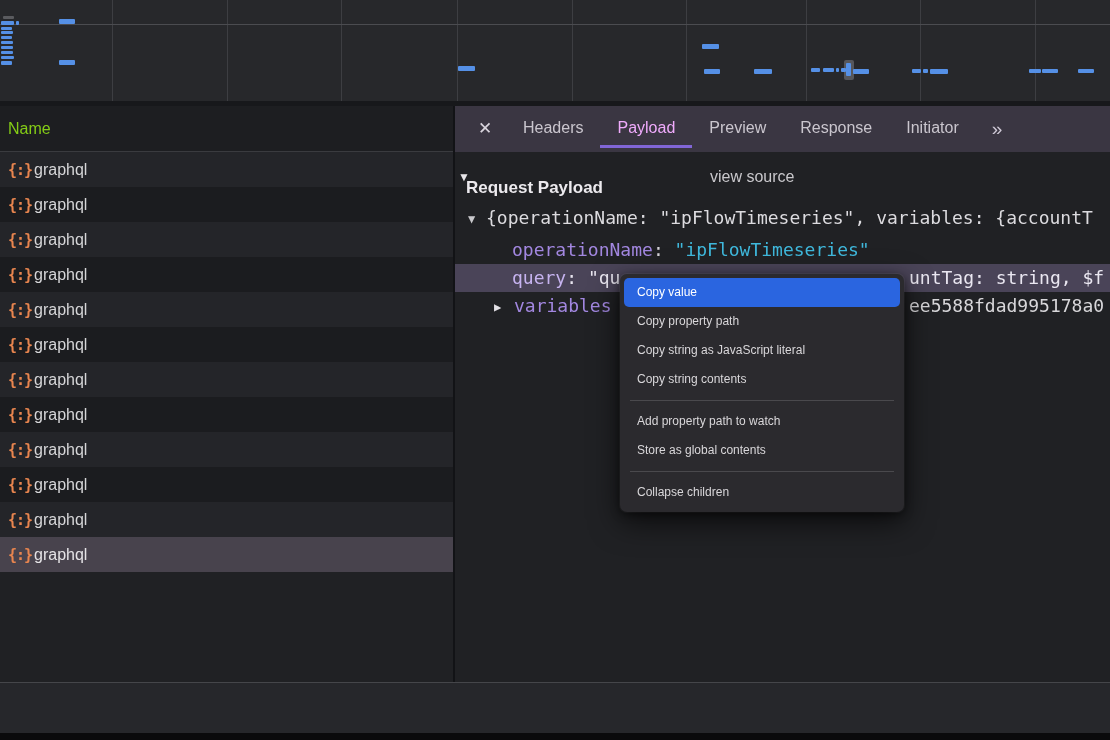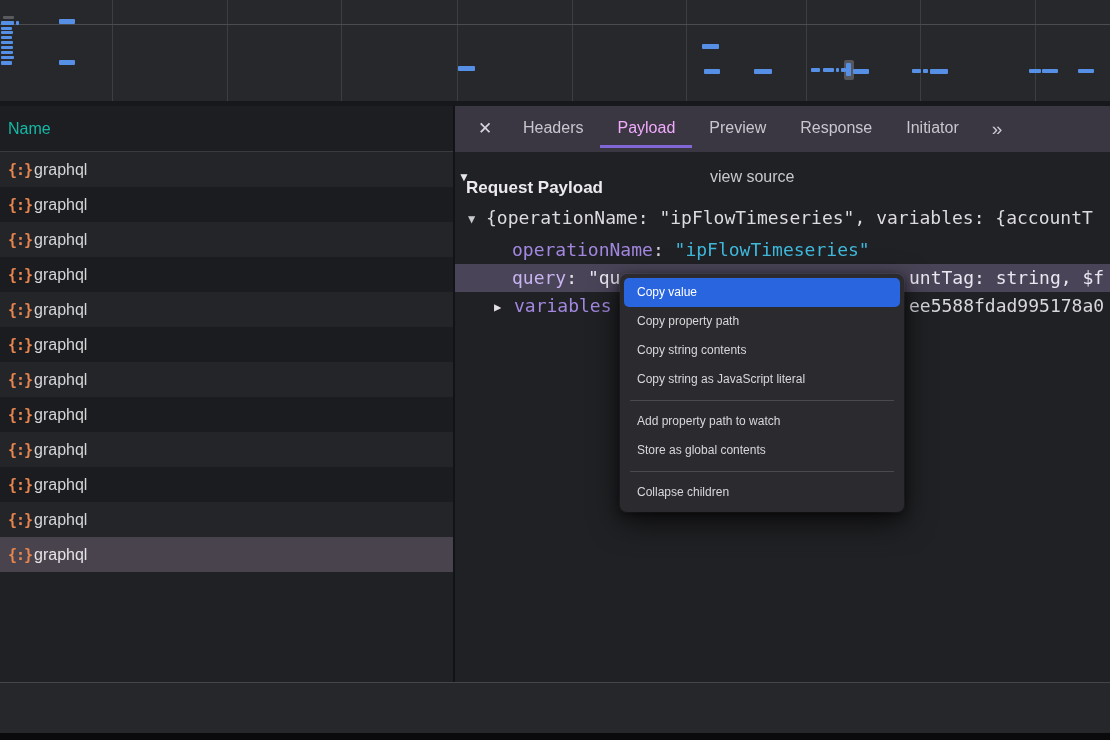--- a/index.html
+++ b/index.html
@@ -14,21 +14,21 @@
   #overview .hline{position:absolute;left:0;width:1110px;height:1px;background:#4b4c50;}
   #overview .bar{position:absolute;border-radius:1px;}
   #overview .bar.blue{background:#5590e6;}
   #overview .bar.gray{background:#5a5b5f;}
   #overview .marker{position:absolute;background:#56575c;border-radius:2px;}
   .overview-gap{position:absolute;left:0;top:101px;width:1110px;height:5px;background:#17181b;}
 
   
   #left-pane{position:absolute;left:0;top:106px;width:453px;bottom:7px;background:#202124;}
   .name-header{height:45px;line-height:45px;padding-left:8px;background:#1d1e21;
-    border-bottom:1px solid #3a3b3f;color:#14b8a6;font-size:16px;font-weight:500;}
+    border-bottom:1px solid #3a3b3f;color:#84cc16;font-size:16px;font-weight:500;}
   .net-row{height:35px;line-height:35px;padding-left:8px;font-size:16px;color:#d6d6d8;
     white-space:nowrap;cursor:default;}
   .net-row.even{background:#242529;}
   .net-row.odd{background:#1b1c1f;}
   .net-row.selected{background:#48434d;color:#e5e3e6;}
   .req-icon{display:inline-block;width:26px;color:#e8854f;
     font-family:"DejaVu Sans Mono",monospace;font-size:15px;font-weight:bold;letter-spacing:-1px;}
 
   
   #divider{position:absolute;left:453px;top:106px;width:2px;bottom:7px;background:#121316;}
@@ -196,22 +196,22 @@
         <span class="tri">▶</span>
         <span class="txt"><span class="key">variables</span></span>
         <span class="frag-right plain">ee5588fdad995178a0</span>
       </div>
     </div>
   </div>
 
   <div id="context-menu">
       <div class="menu-item highlight">Copy value</div>
       <div class="menu-item">Copy property path</div>
+      <div class="menu-item">Copy string as JavaScript literal</div>
       <div class="menu-item">Copy string contents</div>
-      <div class="menu-item">Copy string as JavaScript literal</div>
       <div class="menu-sep"></div>
       <div class="menu-item">Add property path to watch</div>
       <div class="menu-item">Store as global contents</div>
       <div class="menu-sep"></div>
       <div class="menu-item">Collapse children</div>
     </div>
 
   <div class="hline-bottom"></div>
   <div class="lower-strip"></div>
   <div class="footer-bar"></div>

